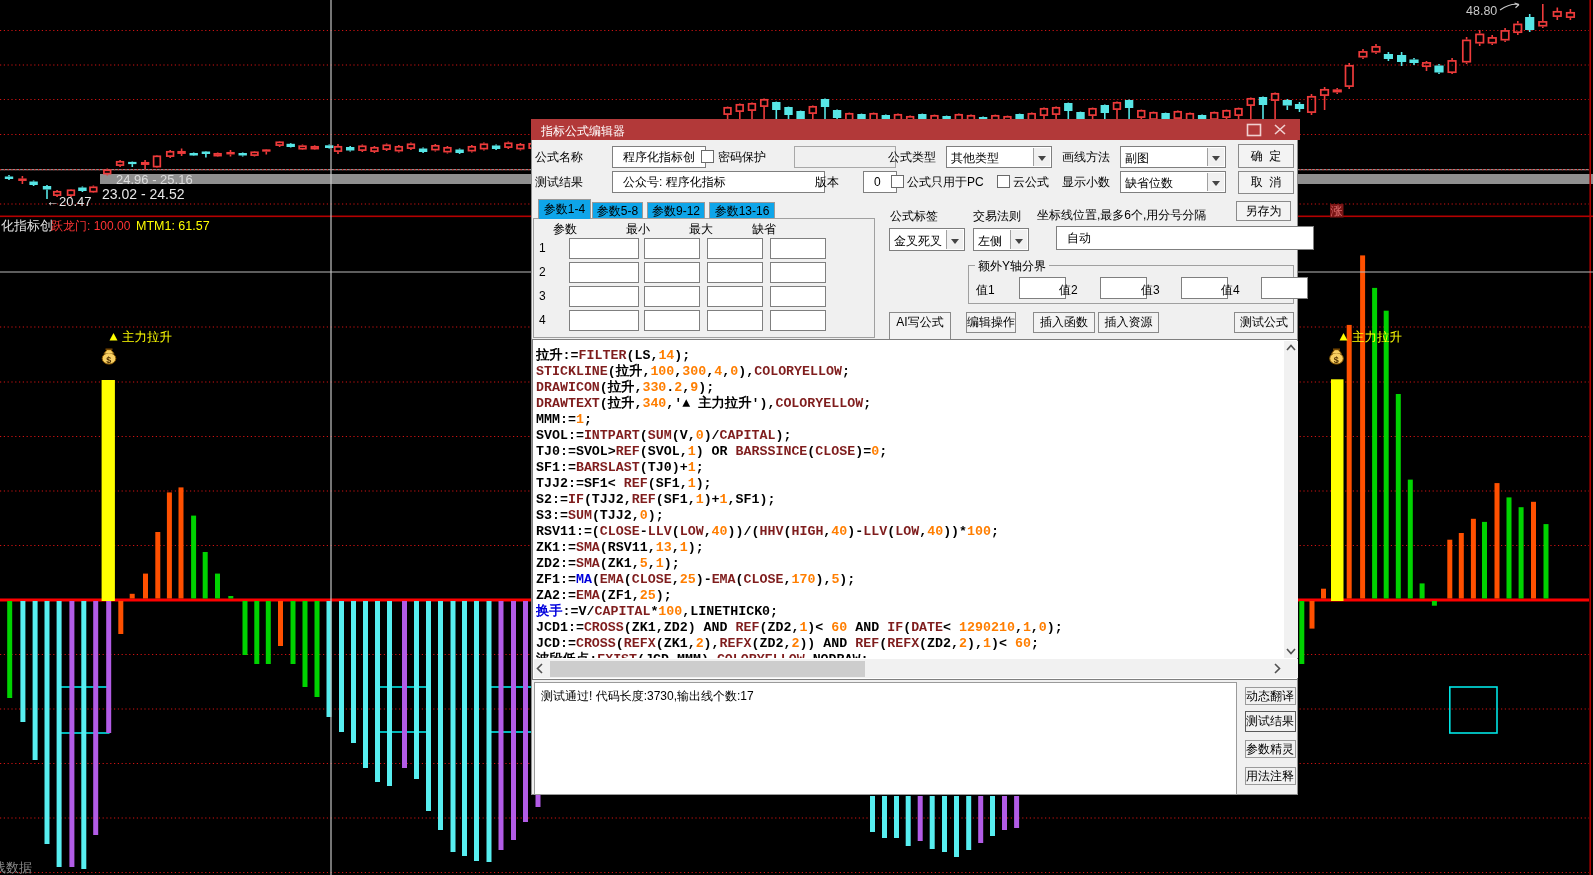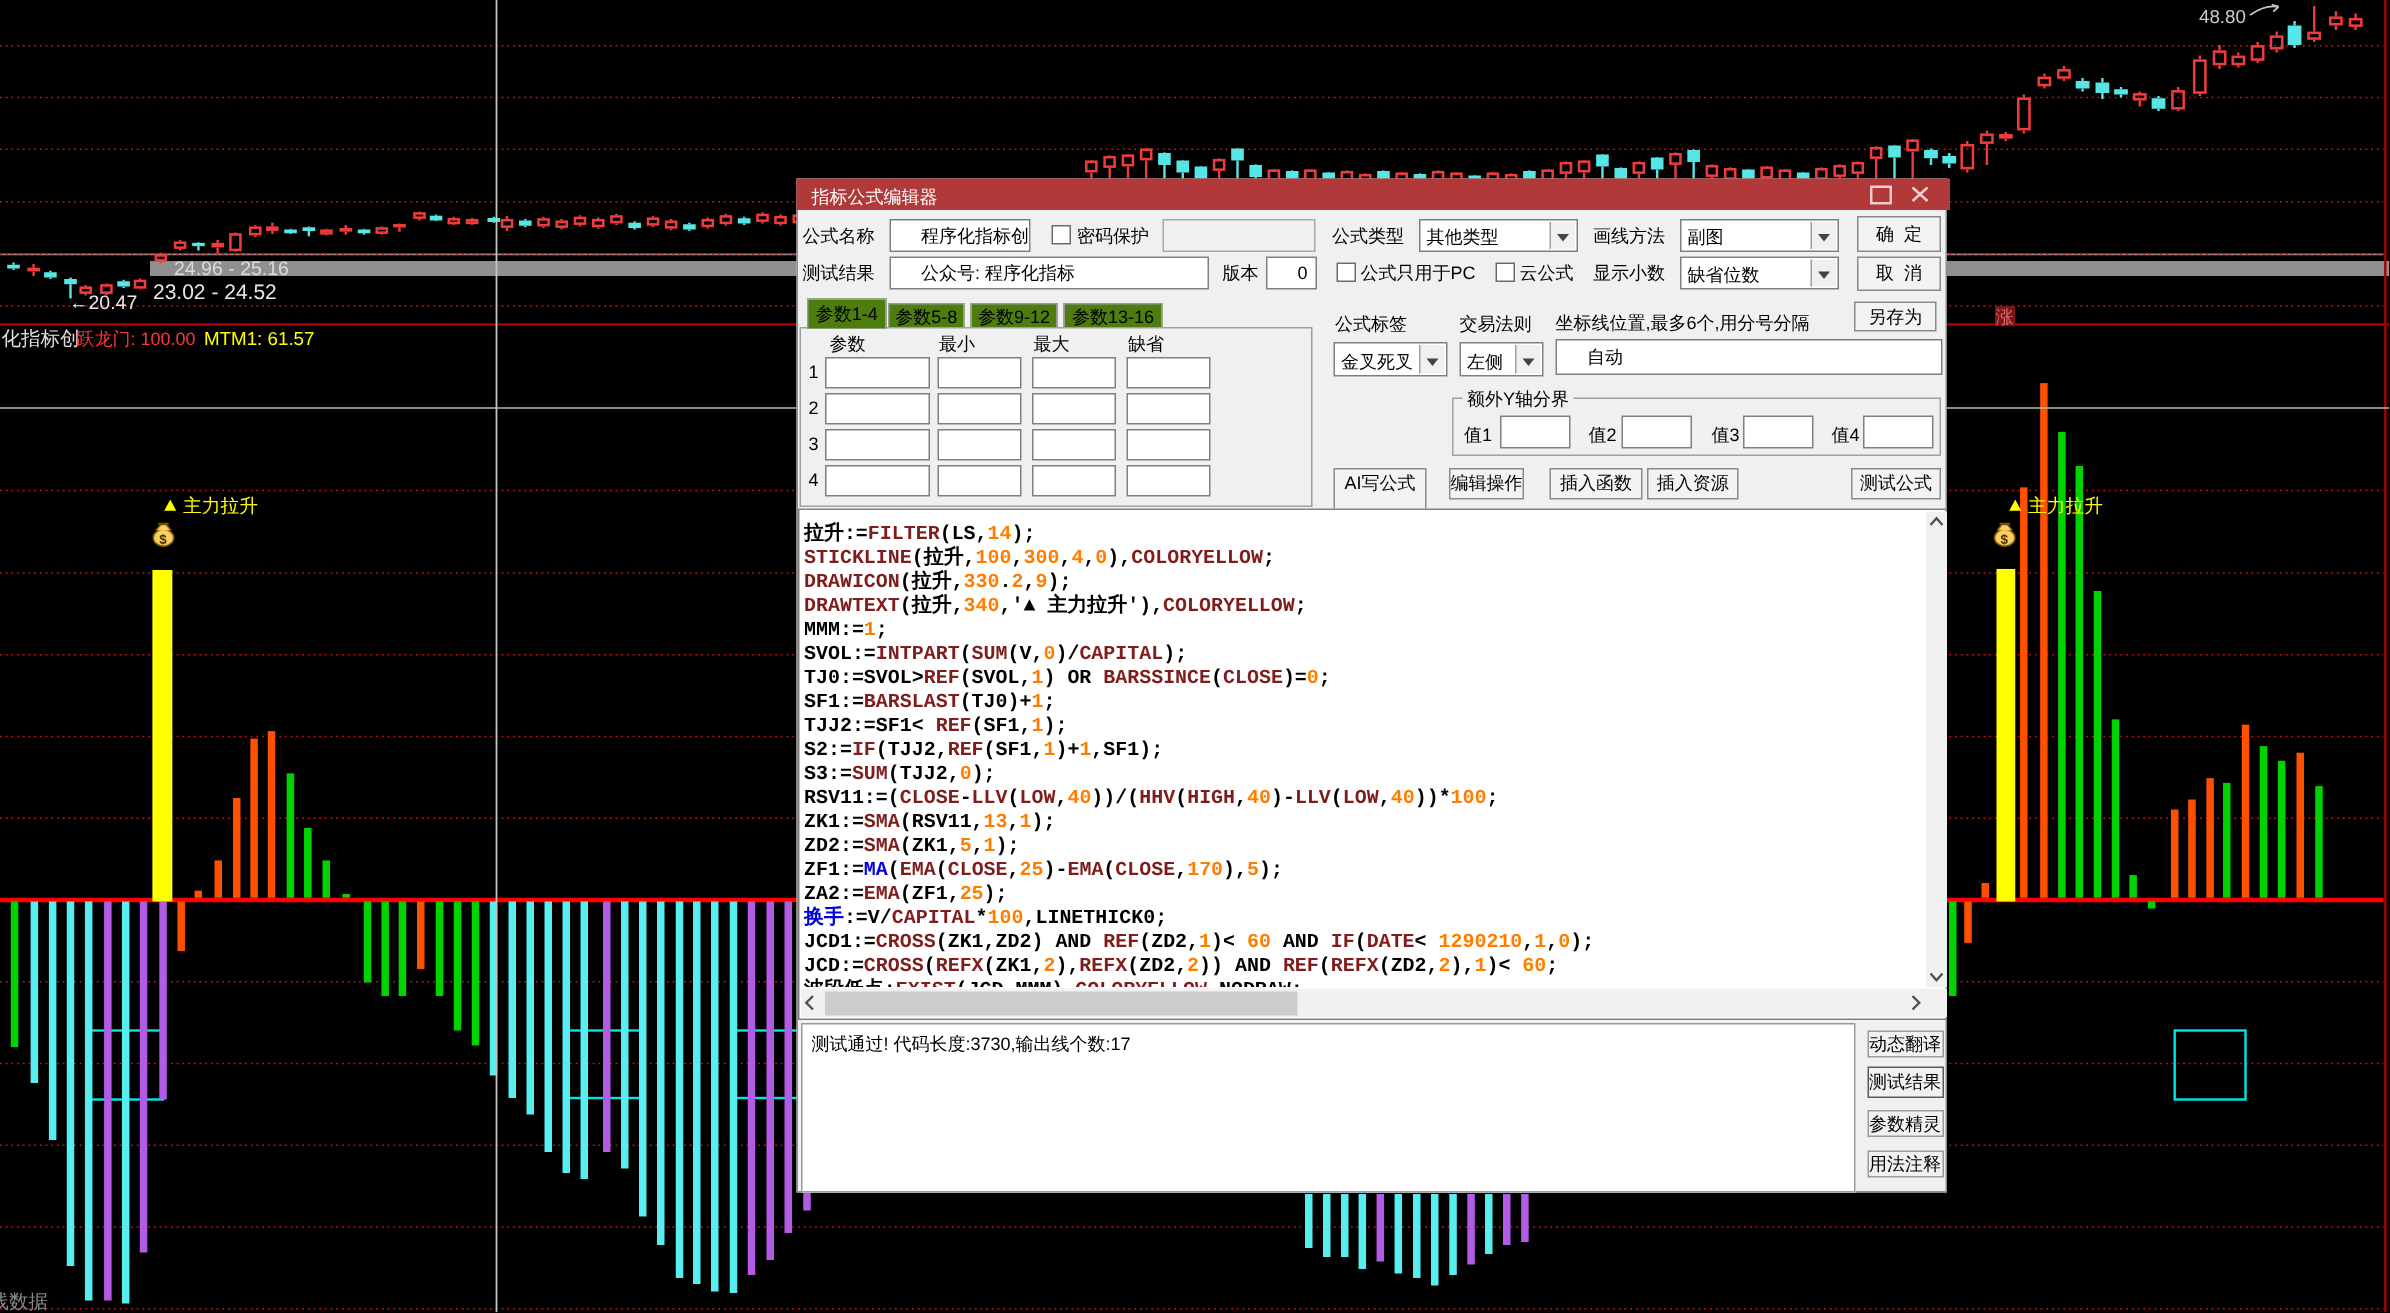--- a/index.html
+++ b/index.html
@@ -1,26 +1,26 @@
 <!DOCTYPE html>
 <html><head><meta charset="utf-8"><style>
 html,body{margin:0;padding:0;background:#000;}
 #wrap{position:relative;width:1593px;height:875px;overflow:hidden;background:#000;font-family:"Liberation Sans",sans-serif;}
 .dlg{position:absolute;left:531px;top:119px;width:767px;height:676px;background:#f0f0f0;box-sizing:border-box;border:1px solid #8f8f8f;font-size:12px;color:#000;}
 .tb{position:absolute;left:-1px;top:-1px;width:769px;height:21px;background:#b23939;}
 .tbt{position:absolute;left:10px;top:4px;color:#fff;font-size:12px;}
 .lbl{position:absolute;white-space:nowrap;}
-.inp{position:absolute;background:#fff;border:1px solid #7f7f7f;box-sizing:border-box;line-height:20px;padding-left:20px;white-space:nowrap;overflow:hidden;}
+.inp{position:absolute;background:#fff;border:1px solid #7f7f7f;box-sizing:border-box;line-height:20px;padding-left:10px;white-space:nowrap;overflow:hidden;margin-left:19px;}
 .dis{background:#f0f0f0;border-color:#a8a8a8;}
 .btn{position:absolute;background:#f3f3f3;border:1px solid #8a8a8a;box-sizing:border-box;text-align:center;}
 .cb{position:absolute;width:13px;height:13px;background:#fff;border:1px solid #6a6a6a;box-sizing:border-box;}
 .combo{position:absolute;background:#fff;border:1px solid #7f7f7f;box-sizing:border-box;}
 .cbtn{position:absolute;right:1px;top:1px;bottom:1px;width:16px;background:#f0f0f0;border-left:1px solid #a0a0a0;}
 .arr{position:absolute;left:4px;top:8px;width:0;height:0;border-left:4px solid transparent;border-right:4px solid transparent;border-top:5px solid #444;}
-.tab{position:absolute;background:#4d7c0f;border:1px solid #999;box-sizing:border-box;text-align:center;}
+.tab{position:absolute;background:#0ea5e9;border:1px solid #999;box-sizing:border-box;text-align:center;}
 .g{color:#7f1d1d}.o{color:#ff7e00}.bl{color:#0000dd}
 #code{position:absolute;left:3px;top:7.5px;width:746px;height:310px;overflow:hidden;font-family:"Liberation Mono",monospace;font-weight:bold;font-size:13.3px;line-height:16px;white-space:pre;color:#000;}
 .vsb,.hsb{position:absolute;background:#f1f1f1;}
 .thumb{position:absolute;background:#cdcdcd;}
 .sideb{position:absolute;left:713px;width:51px;height:18px;background:#f1f1f1;border:1px solid #9a9a9a;box-sizing:border-box;text-align:left;line-height:16px;}
 </style></head><body>
 <div id="wrap">
 <svg width="1593" height="875" viewBox="0 0 1593 875" style="position:absolute;left:0;top:0">
       <rect x="0" y="0" width="1593" height="875" fill="#000000"></rect>
       <line x1="0" y1="169.6" x2="1589" y2="169.6" stroke="#8f8f8f" stroke-width="1.2"></line>

